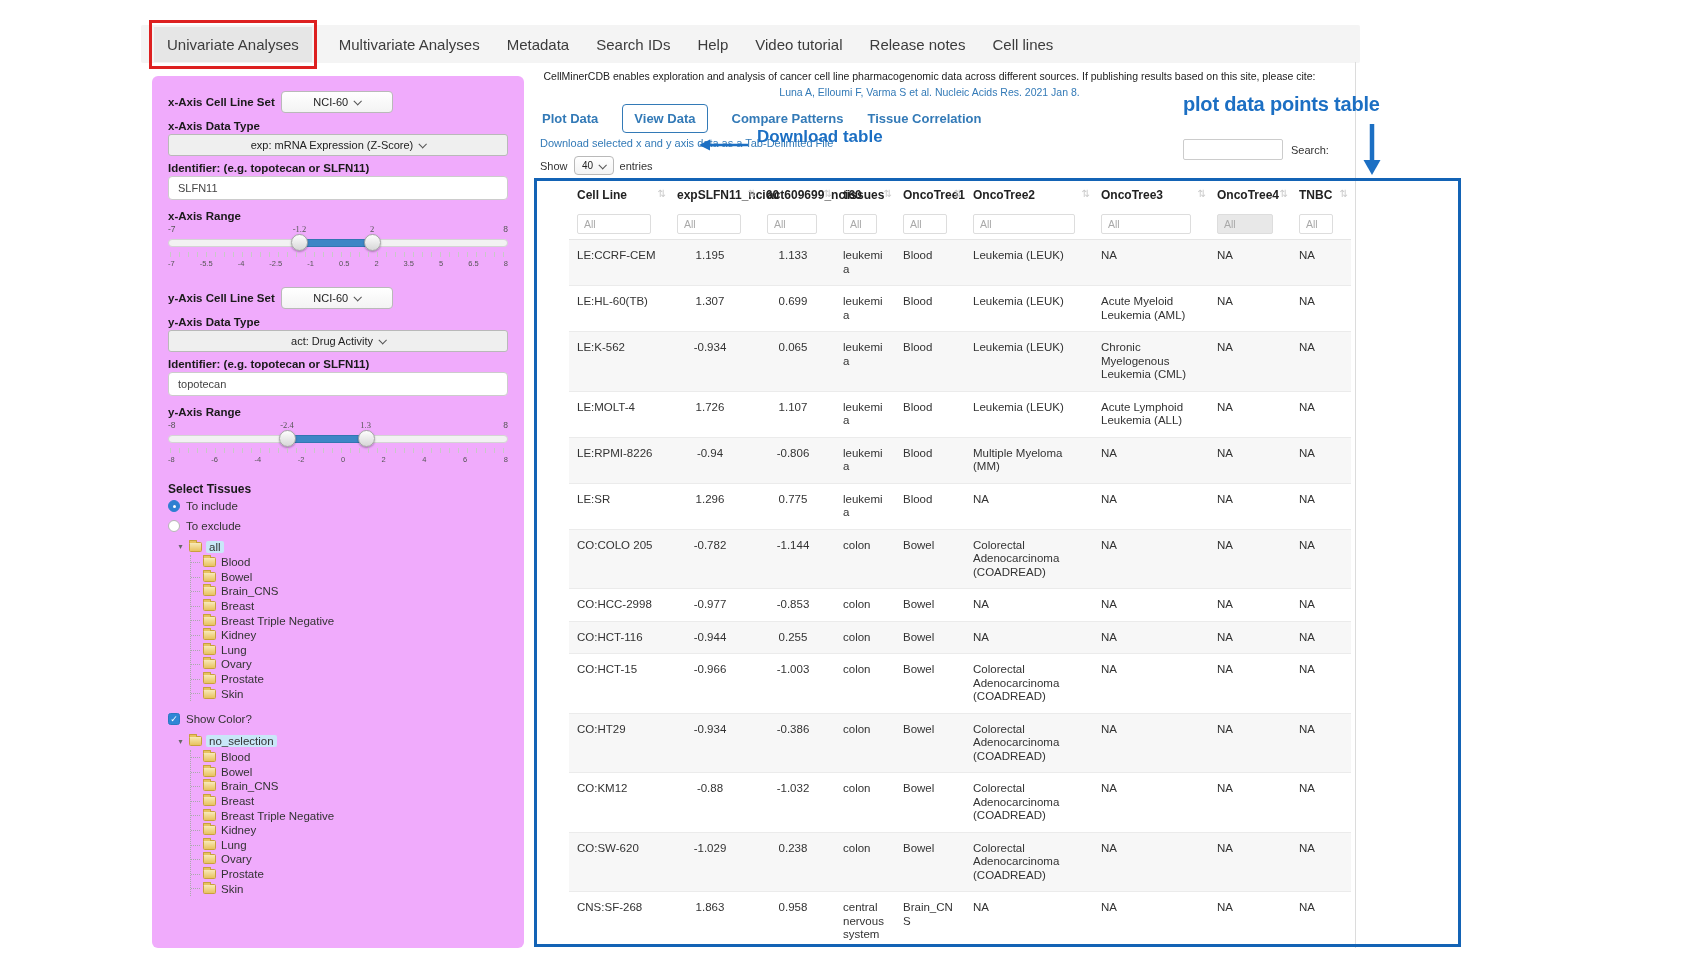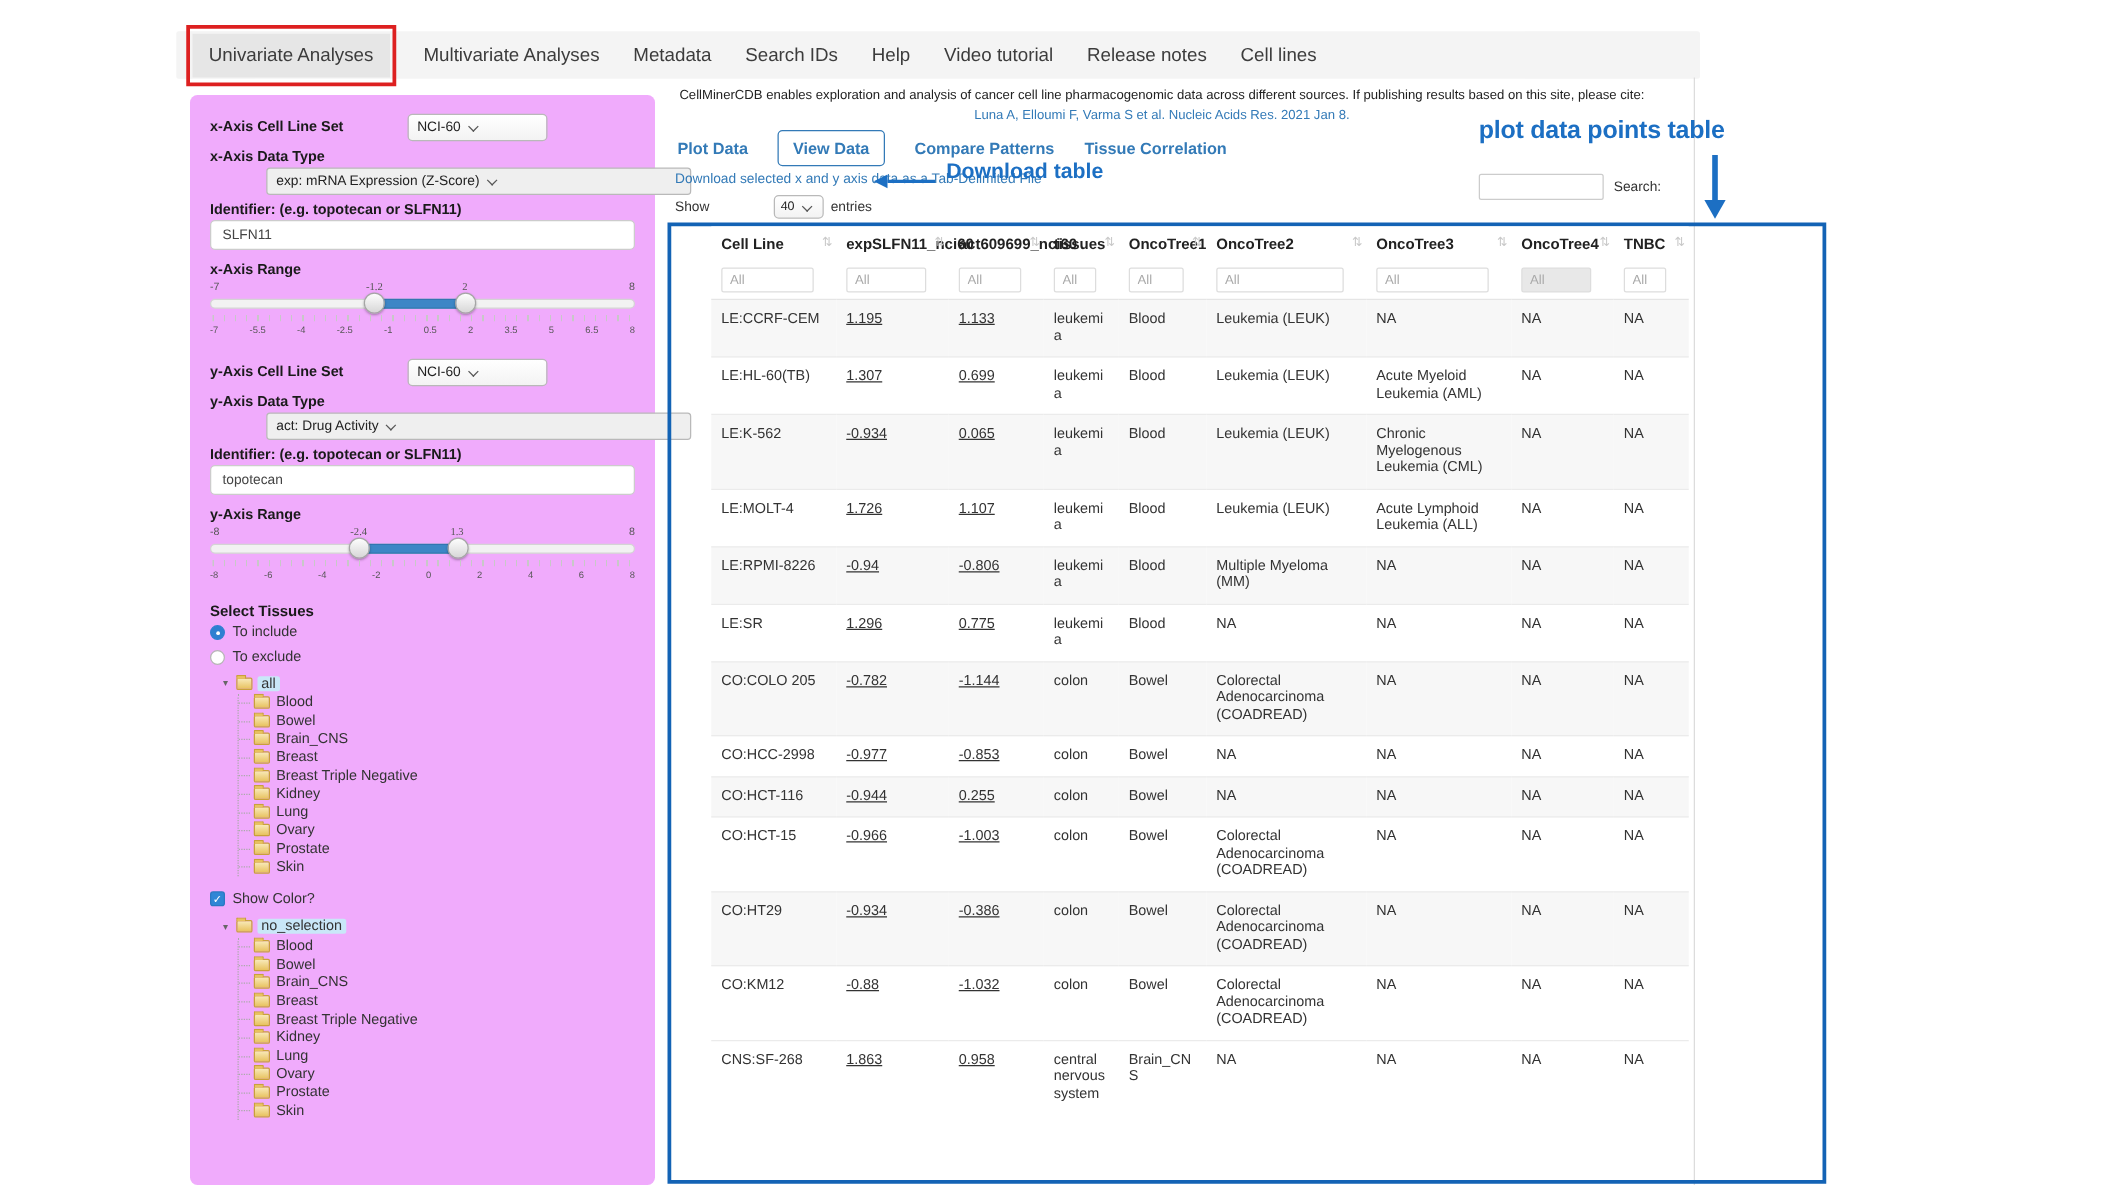--- a/index.html
+++ b/index.html
@@ -10,21 +10,21 @@
   .navbar { position:absolute; left:141px; top:25px; width:1219px; height:38px; background:#f4f4f4; display:flex; align-items:center; gap:27px; padding-left:13px; border-radius:2px; }
   .nav-item { font-size:15px; color:#3c3c3c; white-space:nowrap; cursor:pointer; }
   .nav-item.active { background:#e6e6e6; padding:9px 13px; position:relative; }
   .nav-item.active::after { content:""; position:absolute; inset:-7px -5px; border:3.5px solid #dd2020; pointer-events:none; }
 
   
   .sidebar { position:absolute; left:152px; top:76px; width:372px; height:872px; background:#f0abfc; border-radius:6px; padding:14px 16px; font-size:12px; }
   .sb-label { font-weight:bold; font-size:11.5px; color:#1a1a1a; display:block; }
   .ctl-row { display:flex; align-items:center; gap:6px; height:24px; }
   .mt6 { margin-top:6px; } .mt10 { margin-top:10px; } .mt2 { margin-top:2px; }
-  .select { display:inline-flex; align-items:center; justify-content:flex-start; border:1px solid #b9b9b9; border-radius:4px; background:linear-gradient(#ffffff,#f3f3f3); font-size:11px; color:#222; padding:0 7px; height:22px; cursor:pointer;margin-left:45px; }
+  .select { display:inline-flex; align-items:center; justify-content:center; border:1px solid #b9b9b9; border-radius:4px; background:linear-gradient(#ffffff,#f3f3f3); font-size:11px; color:#222; padding:0 7px; height:22px; cursor:pointer; }
   .select.sm { width:112px; }
   .select.full { width:100%; background:#efefef; border-radius:3px; height:22px; }
   .select.tiny { width:40px; height:19px; font-size:10px; padding:0 5px; }
   .chev { width:6px; height:6px; border-right:1.6px solid #555; border-bottom:1.6px solid #555; transform:rotate(45deg) translateY(-1px); margin-left:6px; flex:none; }
   .textinput { background:#fff; border:1px solid #ccc; border-radius:4px; height:24px; display:flex; align-items:center; padding:0 9px; font-size:11px; color:#444; }
 
   
   .slider { position:relative; height:46px; margin-top:2px; }
   .s-min,.s-max,.s-hl { position:absolute; top:0; font-size:8.5px; color:#555; }
   .s-min { left:0; } .s-max { right:0; }
@@ -75,21 +75,21 @@
   .blue-box { position:absolute; left:534px; top:178px; width:927px; height:769px; border:3.5px solid #1363b5; overflow:hidden;padding-left:32px; }
   table.data { border-collapse:collapse; table-layout:fixed; width:782px; background:#fff; }
   table.data thead th { font-size:12px; font-weight:bold; color:#222; text-align:left; padding:7px 18px 5px 8px; position:relative; white-space:nowrap; }
   .sort-icon { position:absolute; right:3px; top:7px; font-size:10px; color:#c9c9c9; font-weight:normal; }
   tr.filters th { padding:3px 6px 8px 6px; border-bottom:1px solid #e5e5e5; }
   tr.filters input { width:100%; height:20px; border:1px solid #ddd; border-radius:2px; font-size:10.5px; padding:0 6px; color:#555; font-family:inherit; background:#fff; }
   tr.filters input::placeholder { color:#a9a9a9; }
   tr.filters input.dis { background:#e8e8e8; }
   table.data tbody td { font-size:11.5px; line-height:13.5px; color:#333; padding:9px 8px; vertical-align:top; border-top:1px solid #ebebeb; word-wrap:break-word; }
   table.data tbody tr.stripe { background:#f7f7f7; }
-  table.data tbody td.num { text-align:left; padding-right:16px;text-decoration:underline; }
+  table.data tbody td.num { text-align:center; padding-right:16px; }
 
   
   .ann { position:absolute; font-weight:bold; color:#1c6fc3; white-space:nowrap; }
   .ann.dl { left:757px; top:127px; font-size:17px; }
   .ann.plot { left:1183px; top:93px; font-size:20px; letter-spacing:-0.2px; }
   .arrow-left { position:absolute; left:698px; top:138px; }
   .arrow-down { position:absolute; left:1359px; top:122px; }
 </style>
 </head>
 <body>
@@ -498,20 +498,31 @@
             <td>CO:KM12</td>
             <td class="num">-0.88</td>
             <td class="num">-1.032</td>
             <td>colon</td>
             <td>Bowel</td>
             <td>Colorectal Adenocarcinoma (COADREAD)</td>
             <td>NA</td>
             <td>NA</td>
             <td>NA</td>
           </tr>
+          <tr class="stripe">
+            <td>CO:SW-620</td>
+            <td class="num">-1.029</td>
+            <td class="num">0.238</td>
+            <td>colon</td>
+            <td>Bowel</td>
+            <td>Colorectal Adenocarcinoma (COADREAD)</td>
+            <td>NA</td>
+            <td>NA</td>
+            <td>NA</td>
+          </tr>
           <tr class="">
             <td>CNS:SF-268</td>
             <td class="num">1.863</td>
             <td class="num">0.958</td>
             <td>central nervous system</td>
             <td>Brain_CNS</td>
             <td>NA</td>
             <td>NA</td>
             <td>NA</td>
             <td>NA</td>

